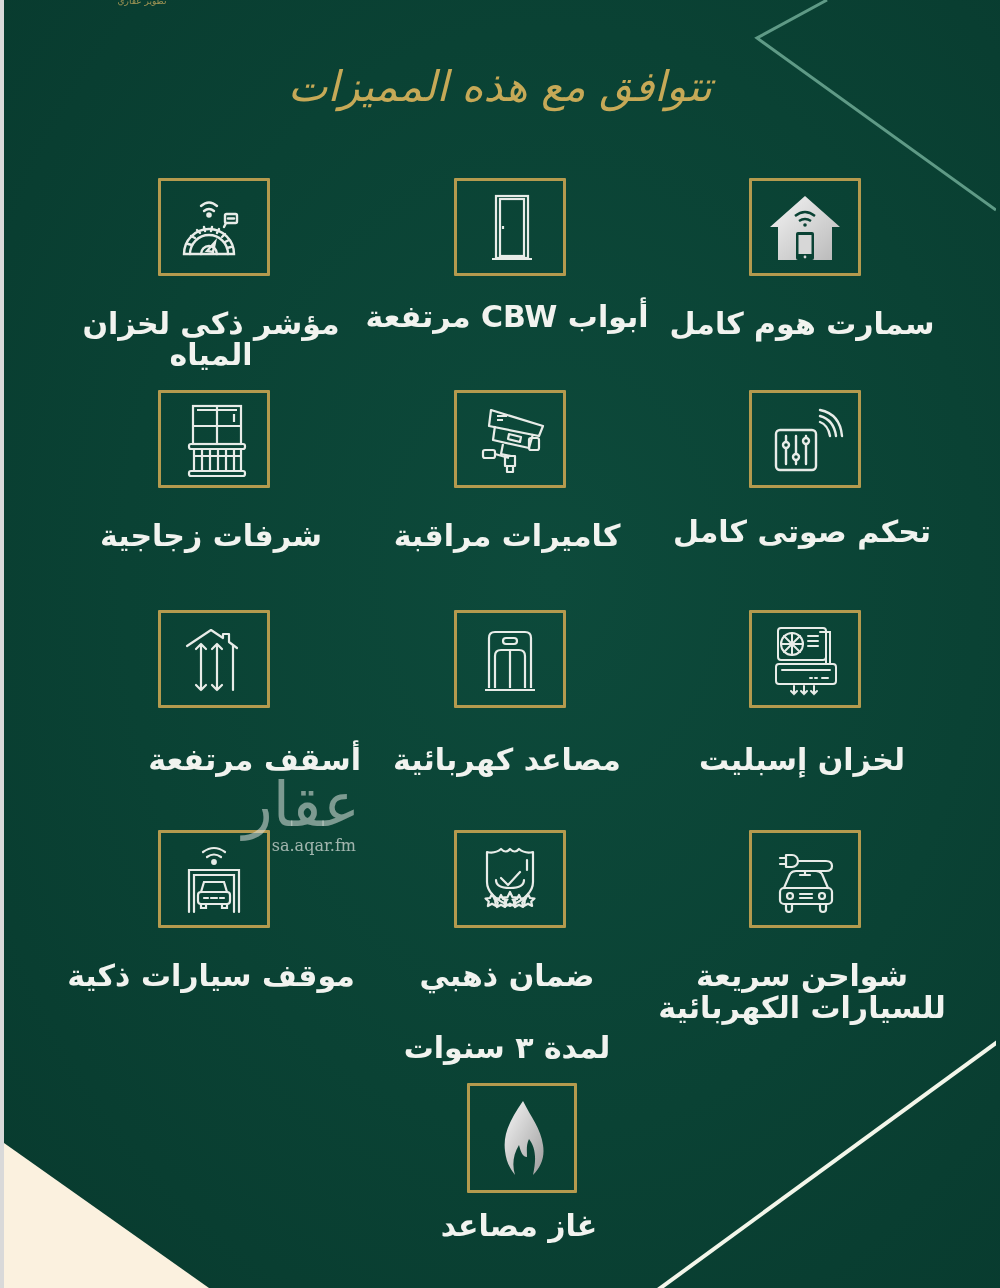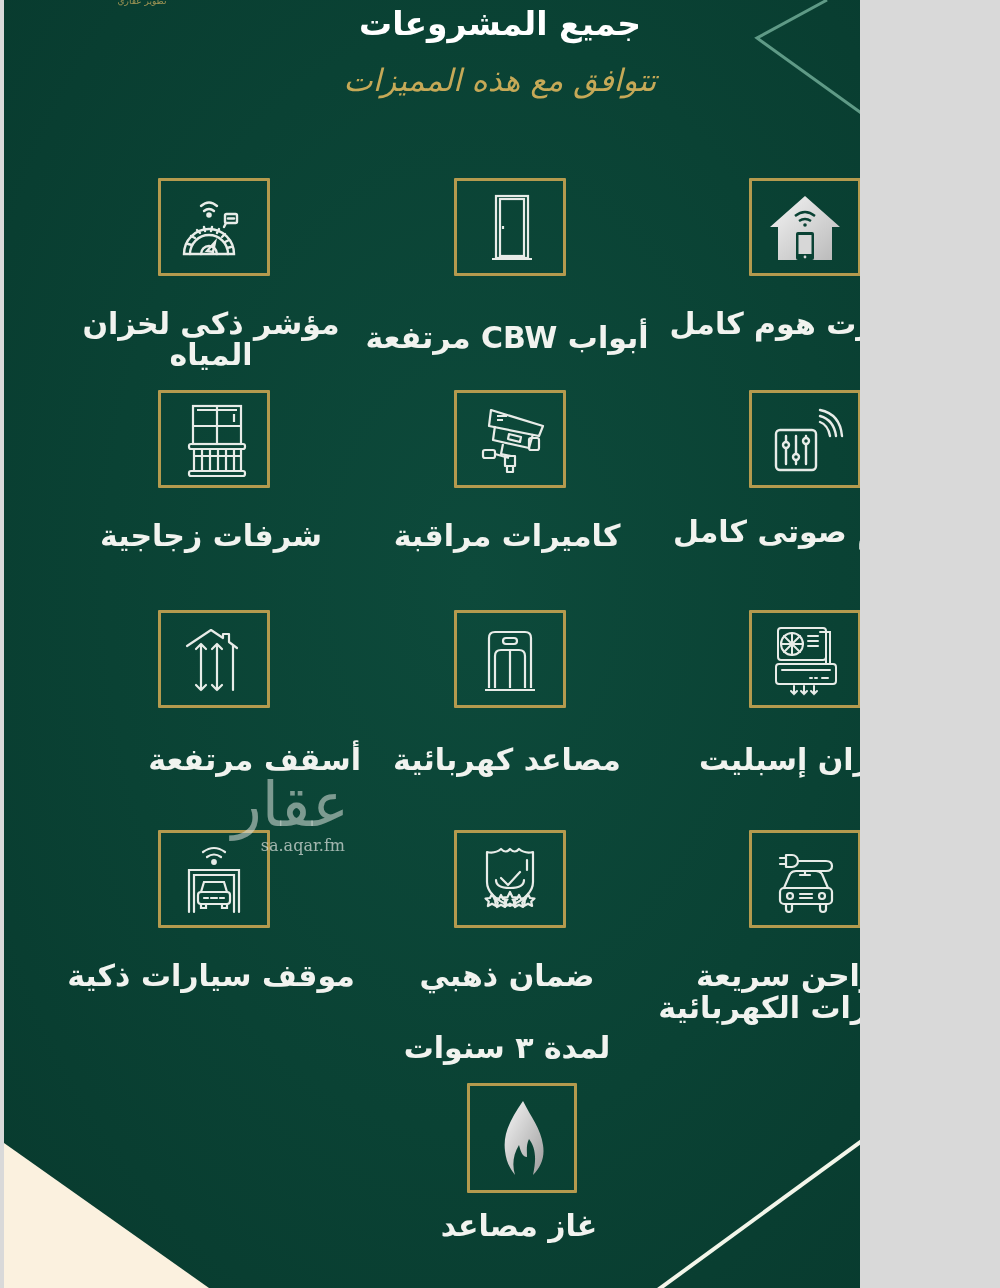--- a/index.html
+++ b/index.html
@@ -1,52 +1,52 @@
 <!DOCTYPE html>
 <html><head>
 <meta charset="utf-8">
 <style>
   html, body { margin: 0; padding: 0; }
   body { width: 1000px; height: 1288px; overflow: hidden; background: #d9d9d9; }
   .canvas {
-    position: absolute; left: 4px; top: 0; width: 856px; height: 1288px;
+    position: absolute; left: 4px; top: 0; width: 996px; height: 1288px;
     background: radial-gradient(ellipse at 55% 45%, #0d4a3b 0%, #0a4234 55%, #083a2e 100%);
     overflow: hidden;
     font-family: "DejaVu Sans", sans-serif;
   }
   .deco { position: absolute; left: 0; top: 0; }
   .brand-tag {
     position: absolute; left: 108px; top: -4px; width: 60px; text-align: center;
     color: #b9a35a; font-size: 9px; opacity: .85; direction: rtl;
   }
   .title {
     position: absolute; left: 0; width: 992px; top: 4px; text-align: center;
     color: #ffffff; font-size: 33px; font-weight: bold; direction: rtl;
     font-family: "DejaVu Sans", sans-serif;
   }
   .subtitle {
     position: absolute; left: 0; width: 992px; top: 62px; text-align: center;
-    color: #c6a957; font-size: 31px; font-style: italic; direction: rtl;
+    color: #c6a957; font-size: 42px; font-style: italic; direction: rtl;
     font-family: "DejaVu Serif", serif;
   }
   .feature { position: absolute; width: 300px; text-align: center; }
   .box {
     position: absolute; width: 106px; height: 92px;
     border: 3px solid #b49a4e; border-radius: 1px;
     box-sizing: content-box;
     display: flex; align-items: center; justify-content: center;
   }
   .box svg { width: 86px; height: 86px; }
   .label {
     position: absolute; left: 0; width: 300px; text-align: center;
     color: #f1f3ef; font-size: 30px; font-weight: bold; direction: rtl; line-height: 31px;
     font-family: "DejaVu Sans", sans-serif;
   }
   .watermark {
-    position: absolute; left: 181px; top: 770px; width: 170px; height: 100px;
+    position: absolute; left: 192px; top: 770px; width: 170px; height: 100px;
     pointer-events: none;
     text-align: right;
   }
   .wm-ar {
     position: absolute; right: 6px; top: 0; color: rgba(220,225,220,0.55);
     font-size: 62px; font-family: "DejaVu Sans", sans-serif; direction: rtl; line-height: 70px;
   }
   .wm-url {
     position: absolute; right: 10px; top: 66px; color: rgba(225,230,225,0.7);
     font-size: 16px; font-family: "DejaVu Serif", serif;
@@ -57,21 +57,20 @@
 
 <div class="canvas">
 
   <svg class="deco" width="992" height="1288" viewBox="0 0 992 1288">
     <polyline points="823,0 753,38 992,210" fill="none" stroke="#5f9a86" stroke-width="3"></polyline>
     <polygon points="0,1143 205,1288 0,1288" fill="#fbf1df"></polygon>
     <line x1="996" y1="1040" x2="651" y2="1292" stroke="#f3f6ea" stroke-width="4"></line>
   </svg>
 
   <div class="brand-tag">تطوير عقاري</div>
-  <div class="title">جميع المشروعات</div>
   <div class="subtitle">تتوافق مع هذه المميزات</div>
 
   <div class="feature" style="left:57px; top:178px;">
     <div class="box" style="left:97px; top:0;">
       <svg viewBox="0 0 86 86" fill="none" stroke="#e8ece8" stroke-width="2.4" stroke-linecap="round">
         <path d="M30 22 Q38 15 46 22"></path>
           <path d="M33 27 Q38 23 43 27"></path>
         <circle cx="38" cy="31" r="1.6" fill="#e8ece8"></circle>
         <rect x="54" y="30" width="12" height="9" rx="1.5"></rect>
           <path d="M57 34.5h6"></path>
@@ -88,21 +87,21 @@
 
   <div class="feature" style="left:353px; top:178px;">
     <div class="box" style="left:97px; top:0;">
       <svg viewBox="0 0 86 86" fill="none" stroke="#e8ece8" stroke-width="2.2">
         <rect x="29" y="12" width="32" height="62"></rect>
         <rect x="33" y="15" width="24" height="57"></rect>
         <path d="M25 75h40"></path>
           <path d="M36 42v3"></path>
       </svg>
     </div>
-    <div class="label" style="top:144px;">أبواب  CBW مرتفعة</div>
+    <div class="label" style="top:123px;">أبواب  CBW مرتفعة</div>
   </div>
 
   <div class="feature" style="left:648px; top:178px;">
     <div class="box" style="left:97px; top:0;">
       <svg viewBox="0 0 86 86">
         <defs>
             <linearGradient id="g1" x1="0" y1="0" x2="1" y2="1">
               <stop offset="0" stop-color="#f5f5f5"></stop>
               <stop offset="1" stop-color="#b8b8b8"></stop>
             </linearGradient>

